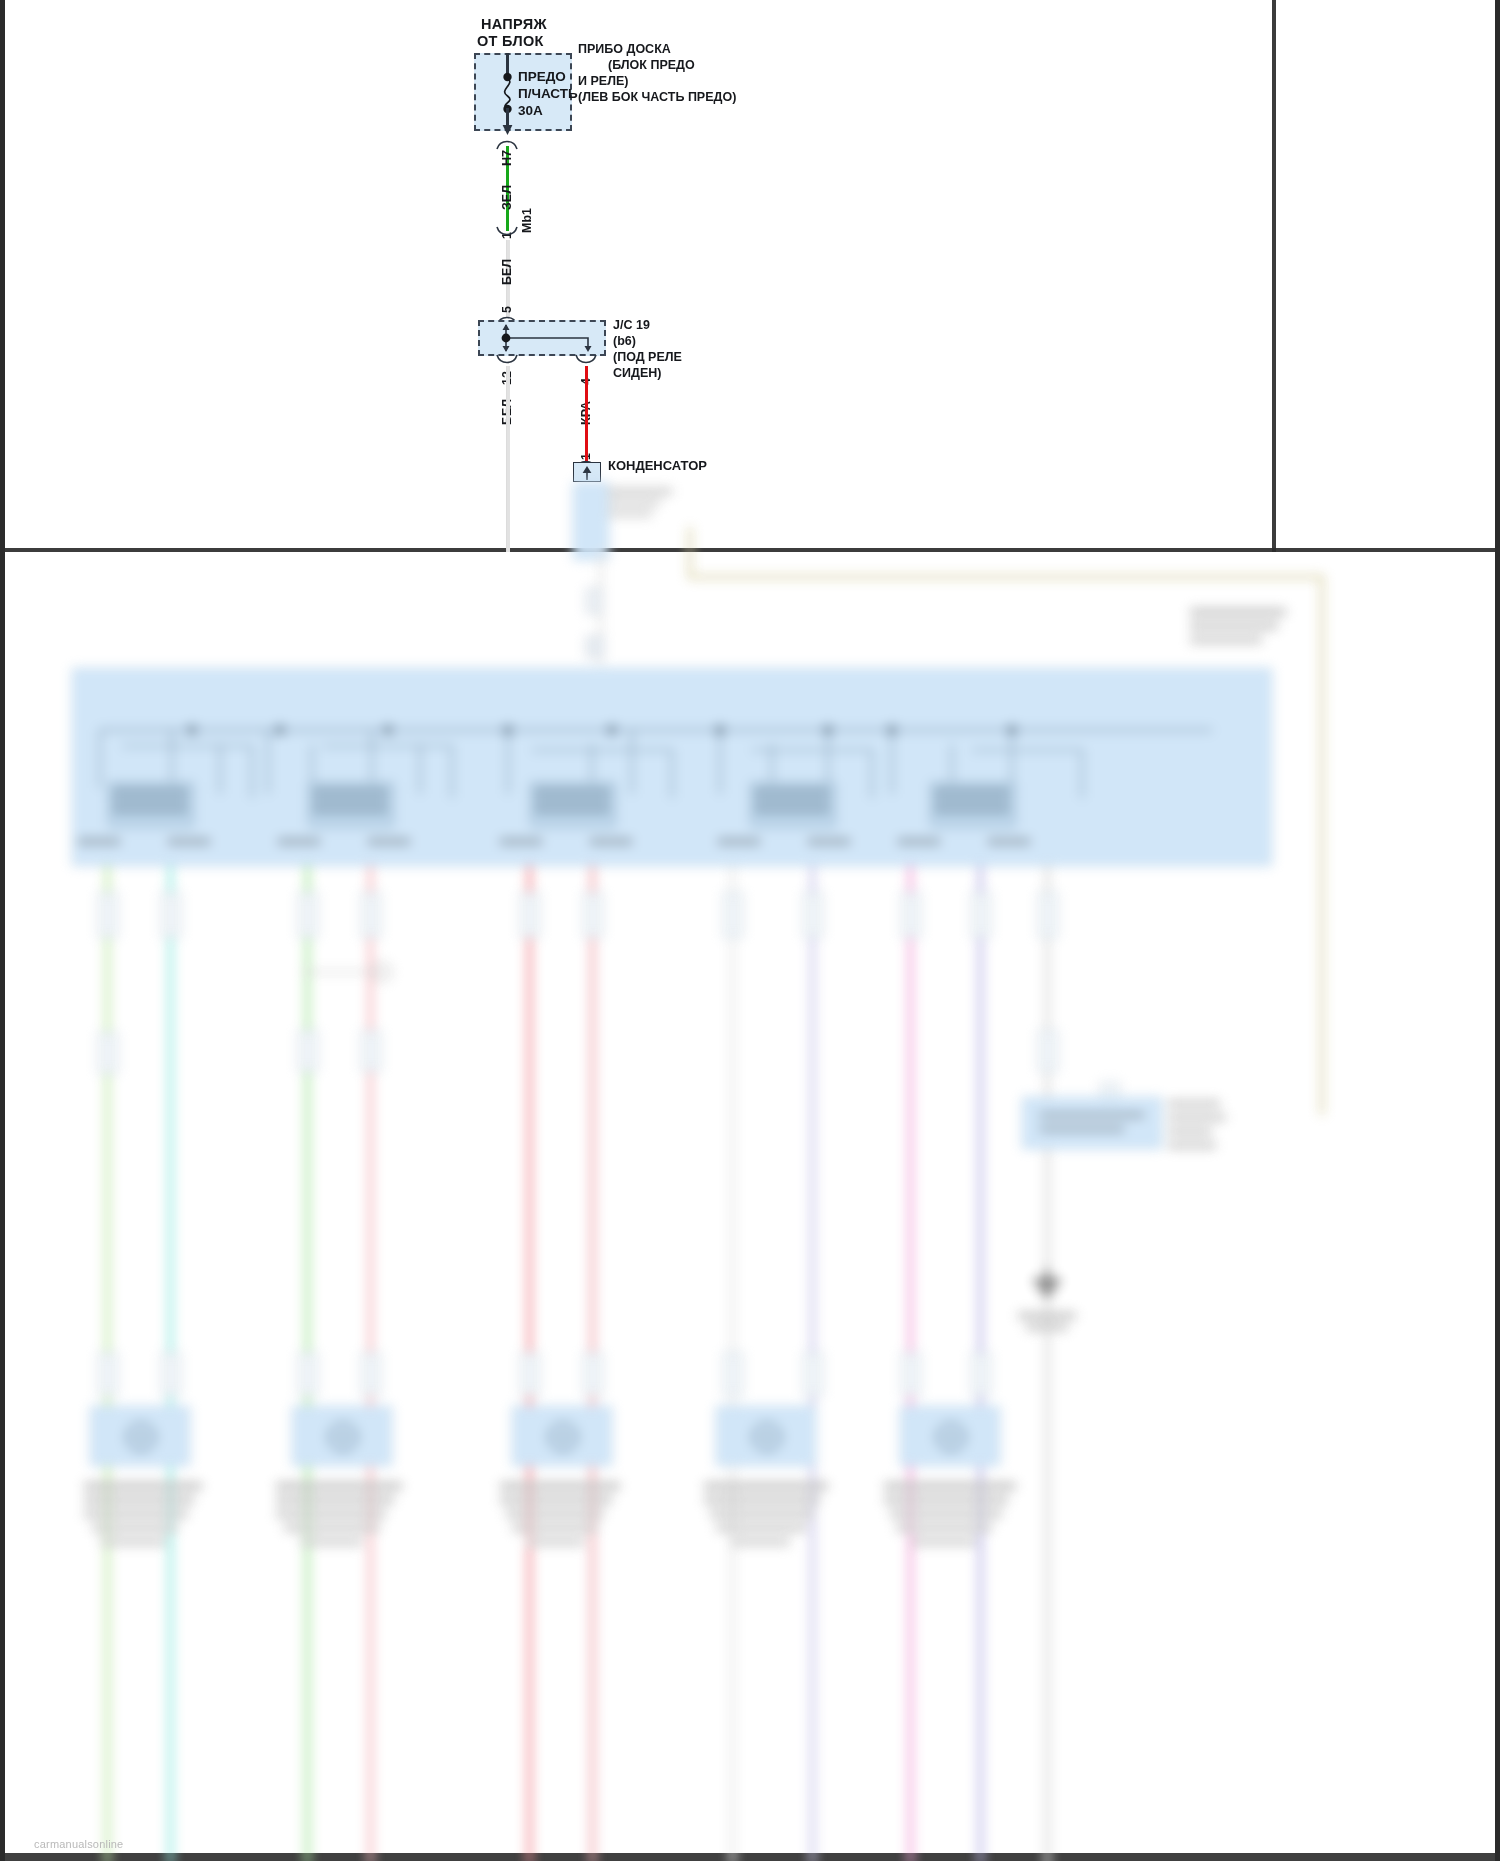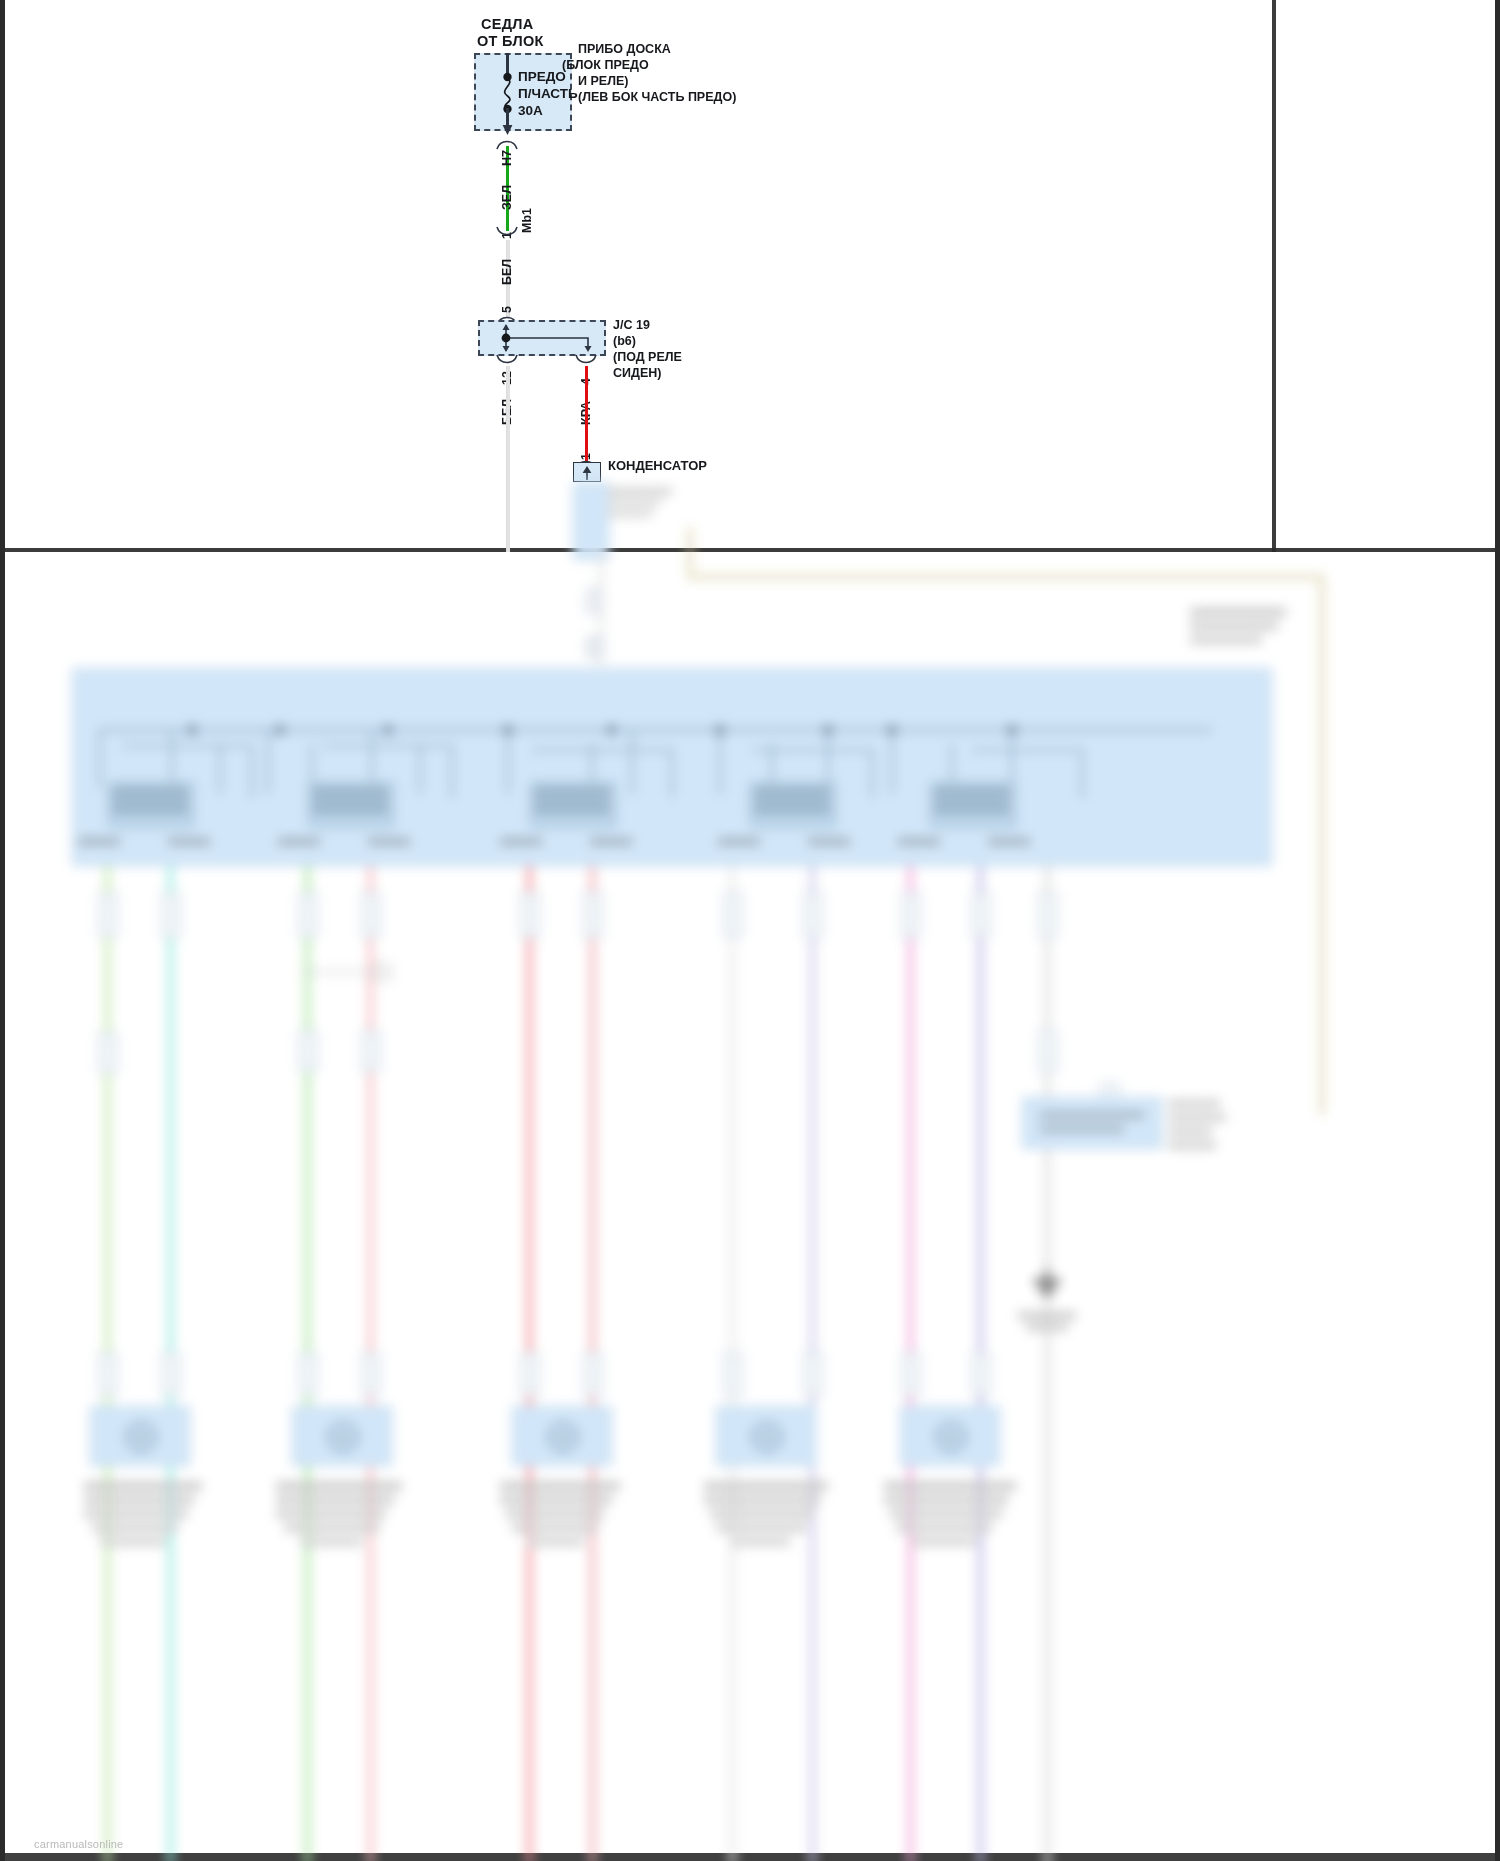--- a/index.html
+++ b/index.html
@@ -51,21 +51,21 @@
 <body>
 
 <div id="page">
 
   <div class="frame-left"></div>
   <div class="frame-right"></div>
   <div class="divider-upper"></div>
   <div class="divider-upper-r"></div>
   <div class="frame-bottom"></div>
 
-  <div class="txt" style="left:481px;top:16px;font-size:14.5px;font-weight:bold;letter-spacing:.3px;">СЕДЛА</div>
+  <div class="txt" style="left:481px;top:16px;font-size:14.5px;font-weight:bold;letter-spacing:.3px;">НАПРЯЖ</div>
   <div class="txt" style="left:477px;top:33px;font-size:14.5px;font-weight:bold;letter-spacing:.3px;">ОТ БЛОК</div>
 
   <div class="box-dash" style="left:474px;top:53px;width:98px;height:78px;"></div>
 
   <div class="vwire" style="left:506px;top:53px;height:24px;background:#2b3440;"></div>
 
   <svg class="pin" style="left:494px;top:72px;" width="28" height="42" viewBox="0 0 28 42">
     <circle cx="13.5" cy="5" r="4.2" fill="#16181c"></circle>
     <path d="M13.5 6 C 22 12, 4 18, 13.5 24 C 22 30, 5 32, 13.5 37" stroke="#16181c" stroke-width="1.7" fill="none"></path>
     <circle cx="13.5" cy="37" r="4.2" fill="#16181c"></circle>
@@ -74,21 +74,21 @@
   <div class="vwire" style="left:506px;top:108px;height:22px;background:#2b3440;"></div>
   <svg class="pin" style="left:499px;top:120px;" width="17" height="16" viewBox="0 0 17 16">
     <path d="M8.5 15 L3.6 5 L13.4 5 Z" fill="#2b3440"></path>
   </svg>
 
   <div class="txt" style="left:518px;top:69px;font-size:13.5px;font-weight:bold;">ПРЕДО</div>
   <div class="txt" style="left:518px;top:86px;font-size:13.5px;font-weight:bold;">П/ЧАСТЬ</div>
   <div class="txt" style="left:518px;top:103px;font-size:13.5px;font-weight:bold;">30А</div>
 
   <div class="txt" style="left:578px;top:42px;font-size:12.5px;font-weight:bold;">ПРИБО ДОСКА</div>
-  <div class="txt" style="left:562px;top:58px;font-size:12.5px;font-weight:bold;">(БЛОК ПРЕДО</div>
+  <div class="txt" style="left:608px;top:58px;font-size:12.5px;font-weight:bold;">(БЛОК ПРЕДО</div>
   <div class="txt" style="left:578px;top:74px;font-size:12.5px;font-weight:bold;">И РЕЛЕ)</div>
   <div class="txt" style="left:578px;top:90px;font-size:12.5px;font-weight:bold;">(ЛЕВ БОК ЧАСТЬ ПРЕДО)</div>
 
   <svg class="pin" style="left:494px;top:136px;" width="26" height="14" viewBox="0 0 26 14">
     <path d="M3 13 C 6 3, 20 3, 23 13" stroke="#2b3440" stroke-width="1.6" fill="none"></path>
   </svg>
 
   <div class="vwire" style="left:505.5px;top:146px;height:85px;background:#17a81a;width:3.5px;"></div>
 
   <div class="vtxt" style="left:500px;top:166px;font-size:12.5px;font-weight:bold;">H7</div>

